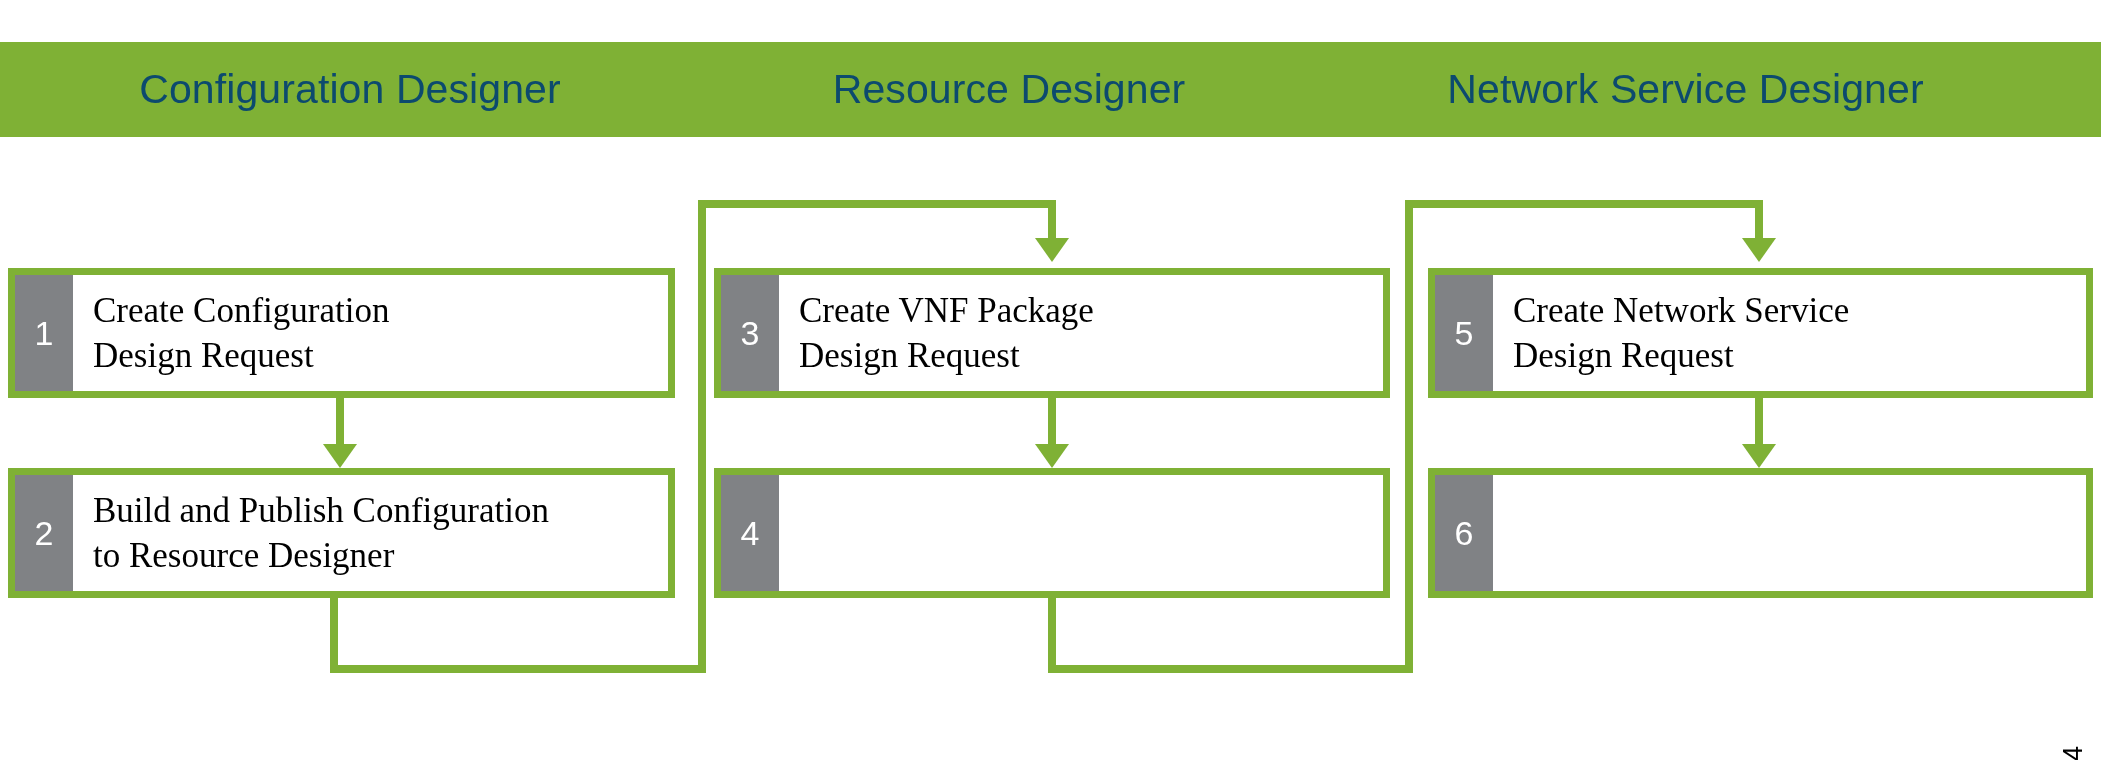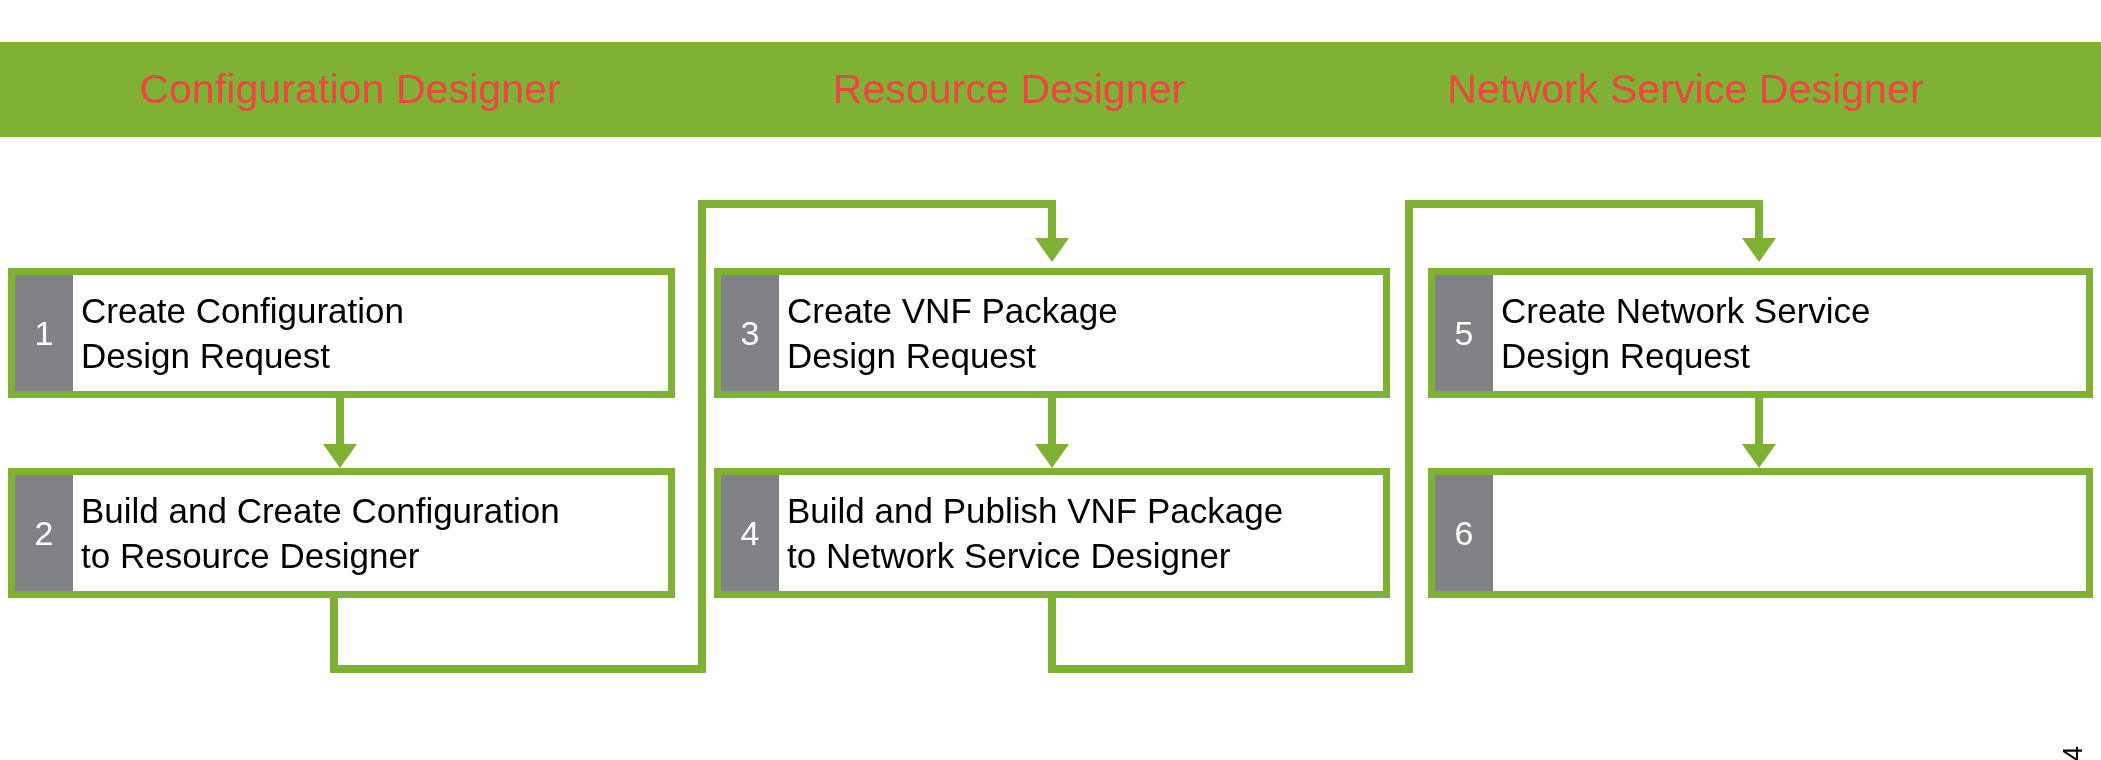--- a/index.html
+++ b/index.html
@@ -25,21 +25,21 @@
     top: 42px;
     width: 2101px;
     height: 95px;
     background: var(--green, #7fb135);
   }
   .header-title {
     position: absolute;
     top: 42px;
     height: 95px;
     line-height: 95px;
-    color: #ef4444;
+    color: #0c4a6e;
     font-size: 41px;
     font-weight: 400;
     text-align: center;
     white-space: nowrap;
     letter-spacing: 0.1px;
   }
   .header-title.col1 { left: 0px;    width: 700px; }
   .header-title.col2 { left: 676px;  width: 666px; }
   .header-title.col3 { left: 1318px; width: 735px; }
 
@@ -61,26 +61,27 @@
     display: flex;
     align-items: center;
     justify-content: center;
     font-weight: 400;
   }
   .step-text {
     flex: 1 1 auto;
     display: flex;
     flex-direction: column;
     justify-content: center;
-    padding-left: 8px;
+    padding-left: 20px;
     color: #000000;
     font-size: 35px;
     line-height: 1.30;
     white-space: pre-line;
     font-weight: 400;
+    font-family: Liberation Serif, serif;
   }
 
   
   .vline {
     position: absolute;
     background: var(--green, #7fb135);
     width: 8px;
   }
   .hline {
     position: absolute;
@@ -155,28 +156,26 @@
   </div>
 
   <div class="step-box" style="left:1428px; top:268px; width:665px; height:130px;">
     <div class="step-num" style="background: rgb(128, 130, 133);">5</div>
     <div class="step-text">Create Network Service
 Design Request</div>
   </div>
 
   <div class="step-box" style="left:8px; top:468px; width:667px; height:130px;">
     <div class="step-num" style="background: rgb(128, 130, 133);">2</div>
-    <div class="step-text">Build and Create Configuration
+    <div class="step-text">Build and Publish Configuration
 to Resource Designer</div>
   </div>
 
   <div class="step-box" style="left:714px; top:468px; width:676px; height:130px;">
     <div class="step-num" style="background: rgb(128, 130, 133);">4</div>
-    <div class="step-text">Build and Publish VNF Package
-to Network Service Designer</div>
   </div>
 
   <div class="step-box" style="left:1428px; top:468px; width:665px; height:130px;">
     <div class="step-num" style="background: rgb(128, 130, 133);">6</div>
   </div>
 
   <div class="watermark">g300324</div>
 
 </div>
 

